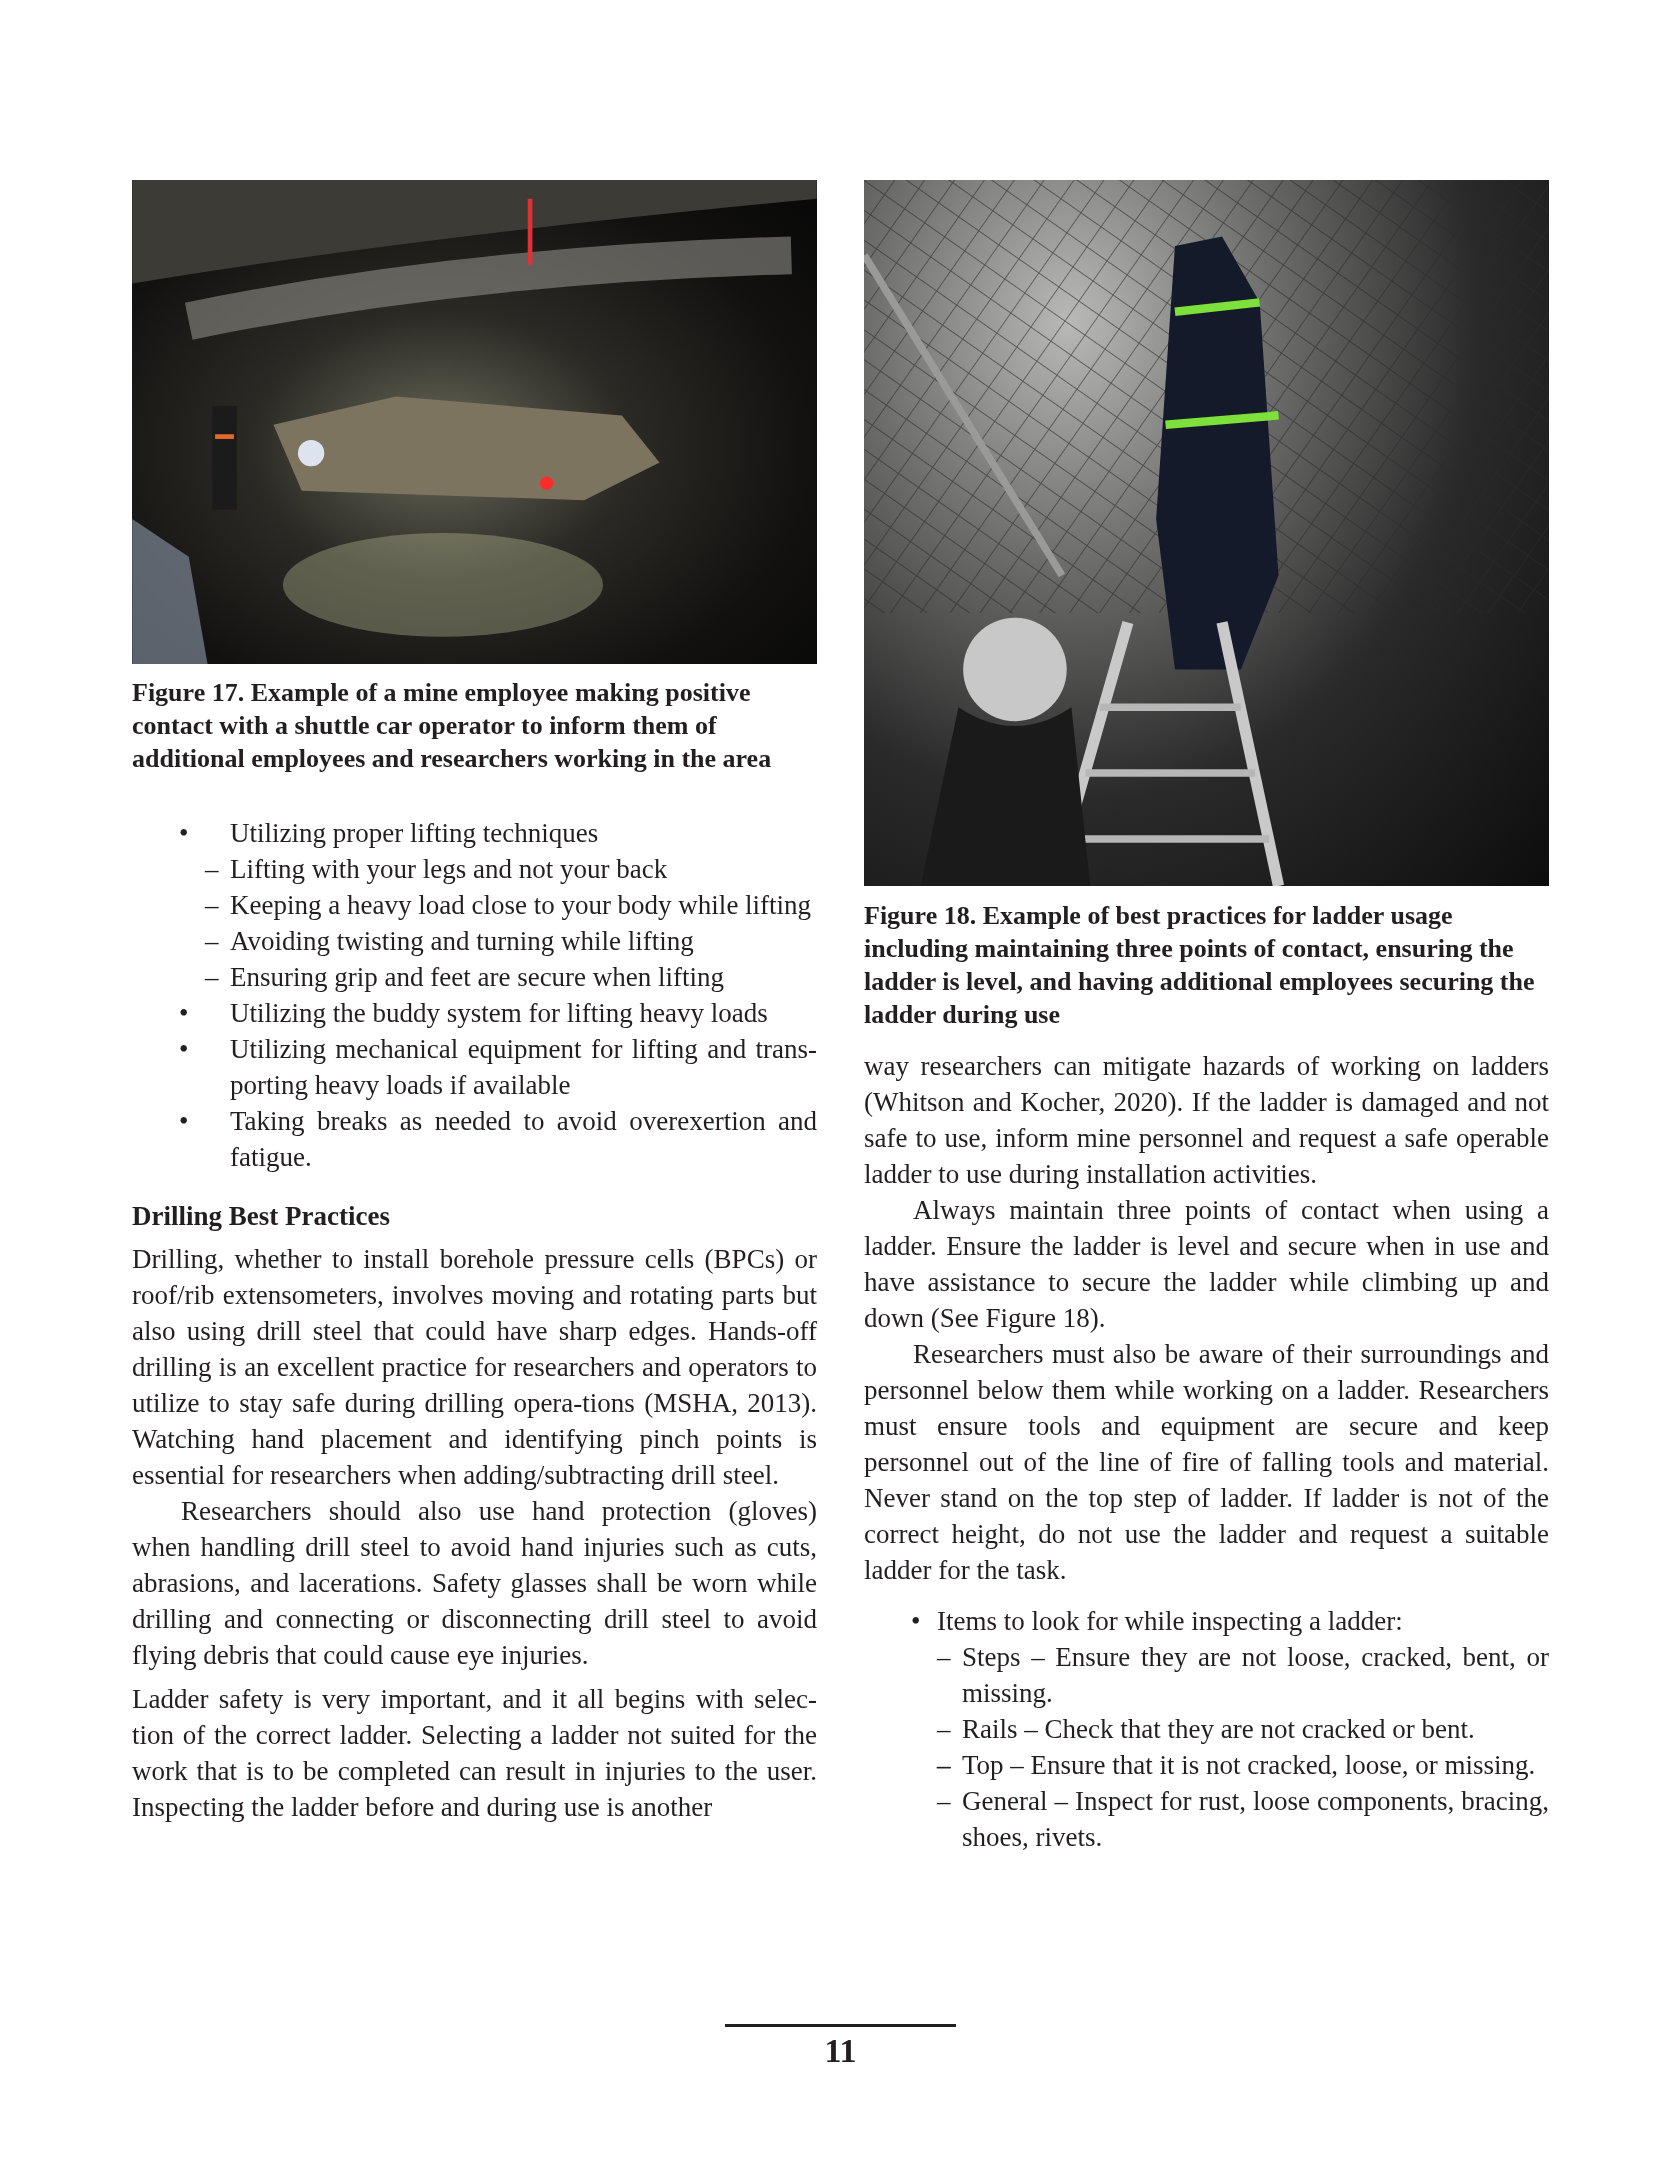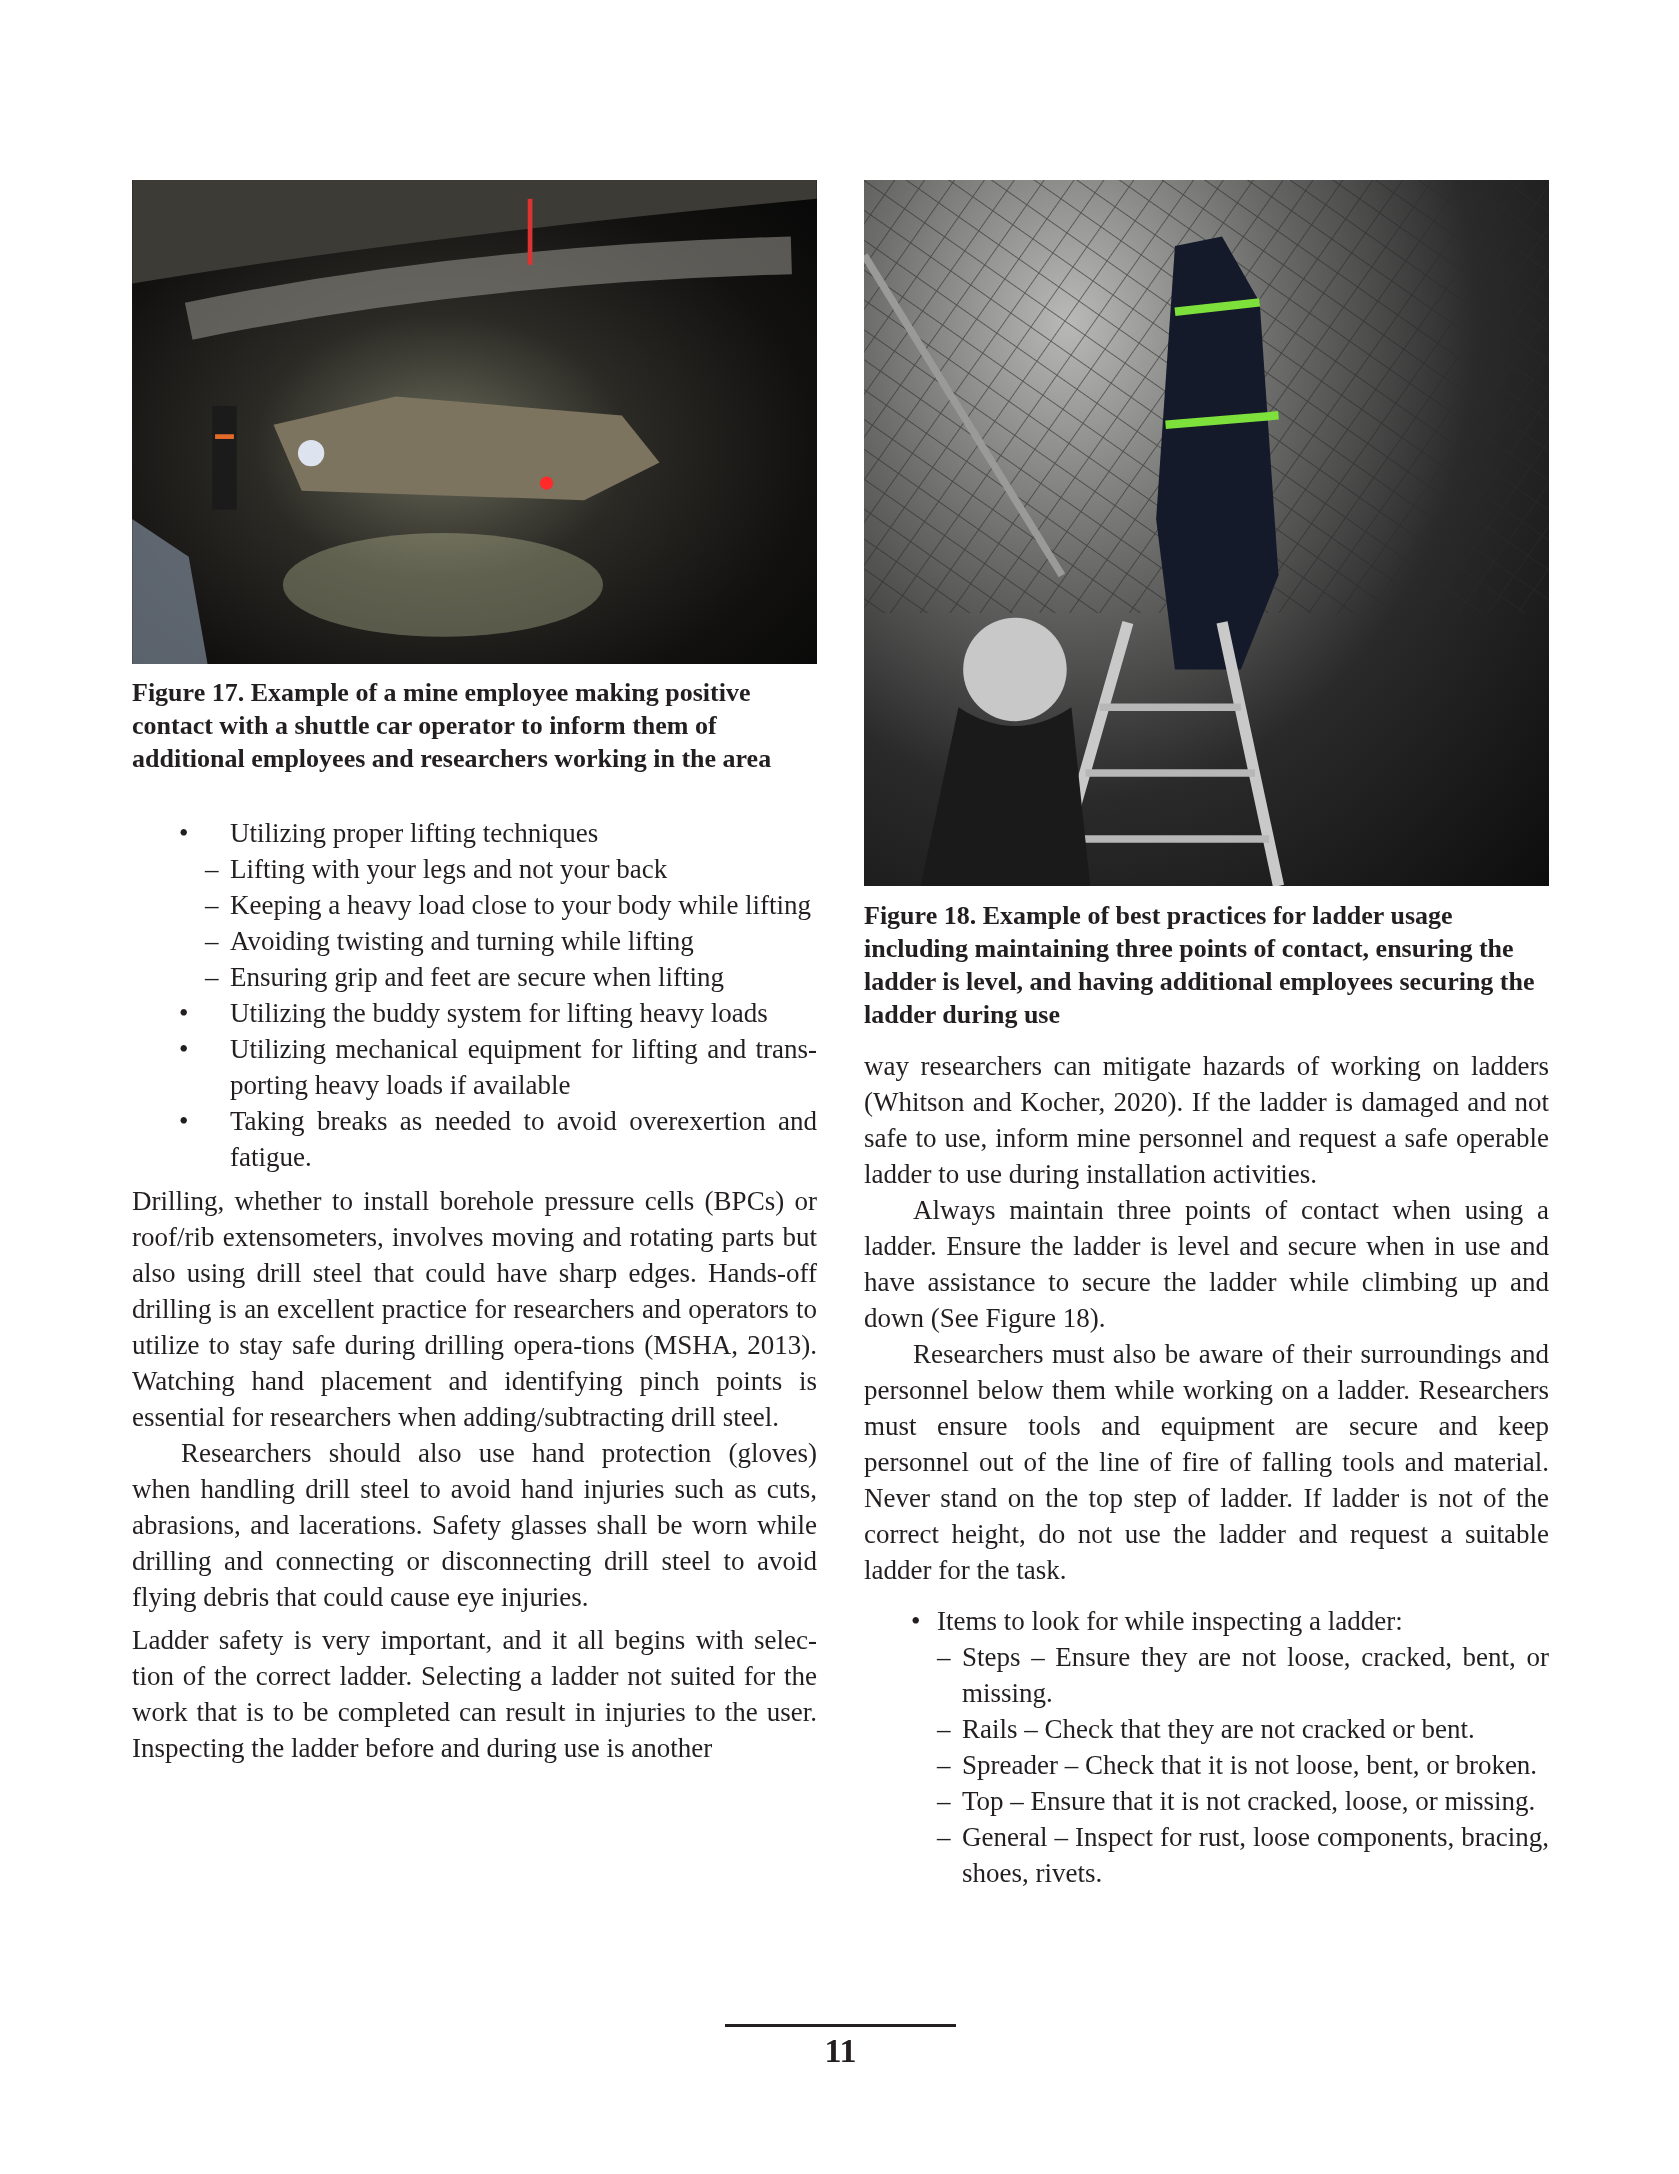--- a/index.html
+++ b/index.html
@@ -64,34 +64,35 @@
   <ul class="bul dash">
     <li><span class="b">•</span><span>Utilizing proper lifting techniques</span></li>
     <li class="sub" style="padding-left:98px"><span class="d" style="position:absolute;left:73px">–</span><span>Lifting with your legs and not your back</span></li>
     <li style="padding-left:98px"><span style="position:absolute;left:73px">–</span><span>Keeping a heavy load close to your body while lifting</span></li>
     <li style="padding-left:98px"><span style="position:absolute;left:73px">–</span><span>Avoiding twisting and turning while lifting</span></li>
     <li style="padding-left:98px"><span style="position:absolute;left:73px">–</span><span>Ensuring grip and feet are secure when lifting</span></li>
     <li><span class="b">•</span><span>Utilizing the buddy system for lifting heavy loads</span></li>
     <li><span class="b">•</span><span>Utilizing mechanical equipment for lifting and trans-porting heavy loads if available</span></li>
     <li><span class="b">•</span><span>Taking breaks as needed to avoid overexertion and fatigue.</span></li>
   </ul>
+  <h3 style="margin-top:22.6px">Drilling Best Practices</h3>
   <p style="margin-top:7.5px">Drilling, whether to install borehole pressure cells (BPCs) or roof/rib extensometers, involves moving and rotating parts but also using drill steel that could have sharp edges. Hands-off drilling is an excellent practice for researchers and operators to utilize to stay safe during drilling opera-tions (MSHA, 2013). Watching hand placement and identifying pinch points is essential for researchers when adding/subtracting drill steel.</p>
   <p class="indent">Researchers should also use hand protection (gloves) when handling drill steel to avoid hand injuries such as cuts, abrasions, and lacerations. Safety glasses shall be worn while drilling and connecting or disconnecting drill steel to avoid flying debris that could cause eye injuries.</p>
   <p style="margin-top:7.5px">Ladder safety is very important, and it all begins with selec-tion of the correct ladder. Selecting a ladder not suited for the work that is to be completed can result in injuries to the user. Inspecting the ladder before and during use is another</p>
 </div>
 
 <div class="col" style="left:864px;top:1048px;width:685px;">
   <p>way researchers can mitigate hazards of working on ladders (Whitson and Kocher, 2020). If the ladder is damaged and not safe to use, inform mine personnel and request a safe operable ladder to use during installation activities.</p>
   <p class="indent">Always maintain three points of contact when using a ladder. Ensure the ladder is level and secure when in use and have assistance to secure the ladder while climbing up and down (See Figure 18).</p>
   <p class="indent">Researchers must also be aware of their surroundings and personnel below them while working on a ladder. Researchers must ensure tools and equipment are secure and keep personnel out of the line of fire of falling tools and material. Never stand on the top step of ladder. If ladder is not of the correct height, do not use the ladder and request a suitable ladder for the task.</p>
   <ul class="bul" style="margin-top:15px">
     <li><span class="b">•</span><span>Items to look for while inspecting a ladder:</span></li>
     <li style="padding-left:98px"><span style="position:absolute;left:73px">–</span><span>Steps – Ensure they are not loose, cracked, bent, or missing.</span></li>
     <li style="padding-left:98px"><span style="position:absolute;left:73px">–</span><span>Rails – Check that they are not cracked or bent.</span></li>
-    <li style="padding-left:98px"><span style="position:absolute;left:73px">–</span><span>Spreader – Check that it is not loose, bent, or broken.</span></li>
+    <li style="padding-left:98px"><span style="position:absolute;left:73px">–</span></li>
     <li style="padding-left:98px"><span style="position:absolute;left:73px">–</span><span>Top – Ensure that it is not cracked, loose, or missing.</span></li>
     <li style="padding-left:98px"><span style="position:absolute;left:73px">–</span><span>General – Inspect for rust, loose components, bracing, shoes, rivets.</span></li>
   </ul>
 </div>
 
 <div class="rule"></div>
 <div class="pnum">11</div>
 
 
 </body></html>

